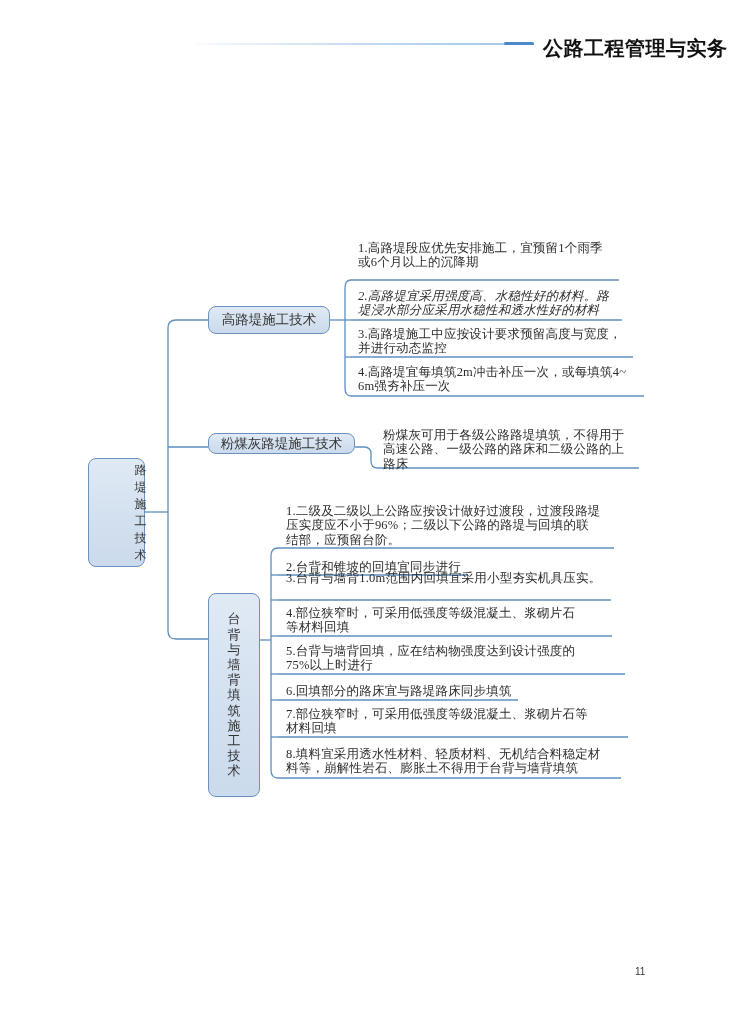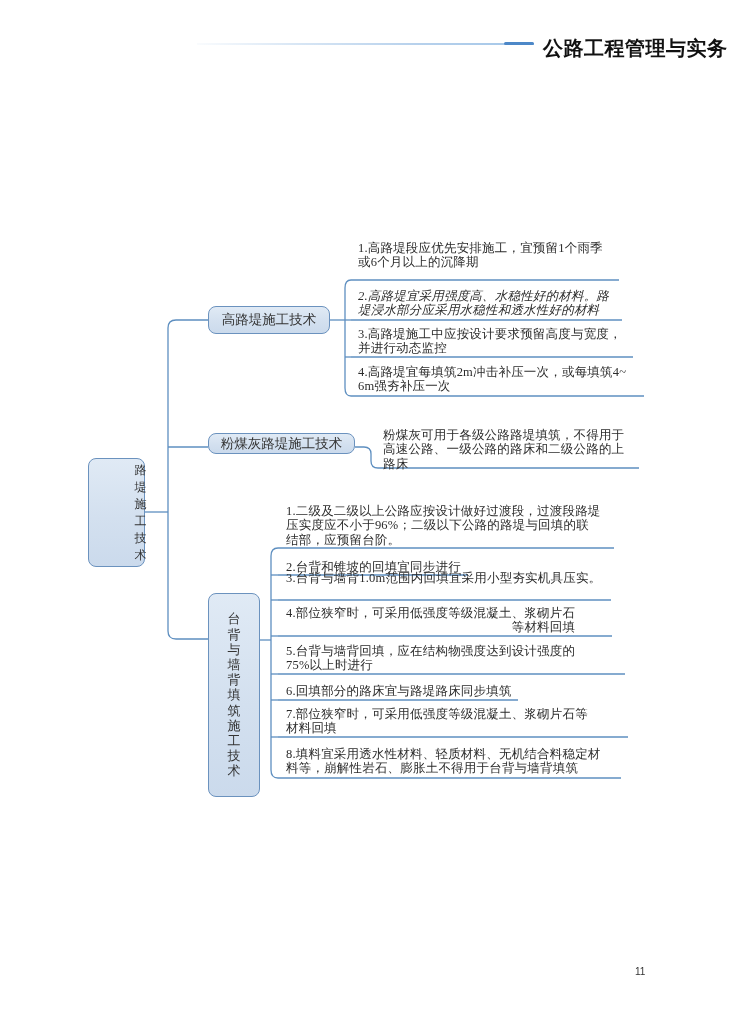--- a/index.html
+++ b/index.html
@@ -145,21 +145,21 @@
 
 <div class="leaf" style="left:383px; top:428px;">粉煤灰可用于各级公路路堤填筑，不得用于
 高速公路、一级公路的路床和二级公路的上
 路床</div>
 
 <div class="leaf" style="left:286px; top:504px;">1.二级及二级以上公路应按设计做好过渡段，过渡段路堤
 压实度应不小于96%；二级以下公路的路堤与回填的联
 结部，应预留台阶。</div>
 <div class="leaf" style="left:286px; top:560px;">2.台背和锥坡的回填宜同步进行</div>
 <div class="leaf" style="left:286px; top:551px;margin-top:20px;">3.台背与墙背1.0m范围内回填宜采用小型夯实机具压实。</div>
-<div class="leaf" style="left:286px; top:606px;text-align:right;">4.部位狭窄时，可采用低强度等级混凝土、浆砌片石
+<div class="leaf" style="left:286px; top:606px;">4.部位狭窄时，可采用低强度等级混凝土、浆砌片石
 等材料回填</div>
 <div class="leaf" style="left:286px; top:644px;">5.台背与墙背回填，应在结构物强度达到设计强度的
 75%以上时进行</div>
 <div class="leaf" style="left:286px; top:684px;">6.回填部分的路床宜与路堤路床同步填筑</div>
 <div class="leaf" style="left:286px; top:707px;">7.部位狭窄时，可采用低强度等级混凝土、浆砌片石等
 材料回填</div>
 <div class="leaf" style="left:286px; top:747px;">8.填料宜采用透水性材料、轻质材料、无机结合料稳定材
 料等，崩解性岩石、膨胀土不得用于台背与墙背填筑</div>
 
 <div class="abs page-number">11</div>

